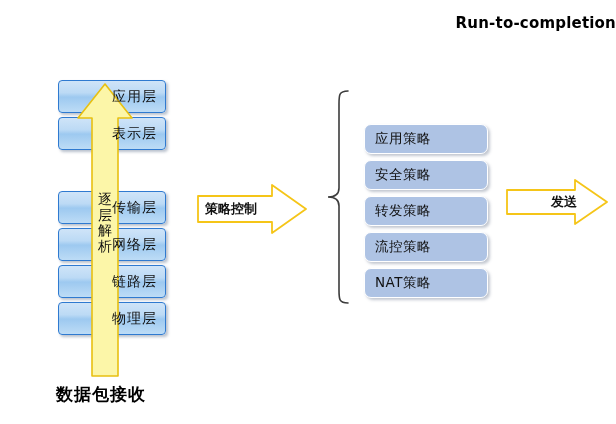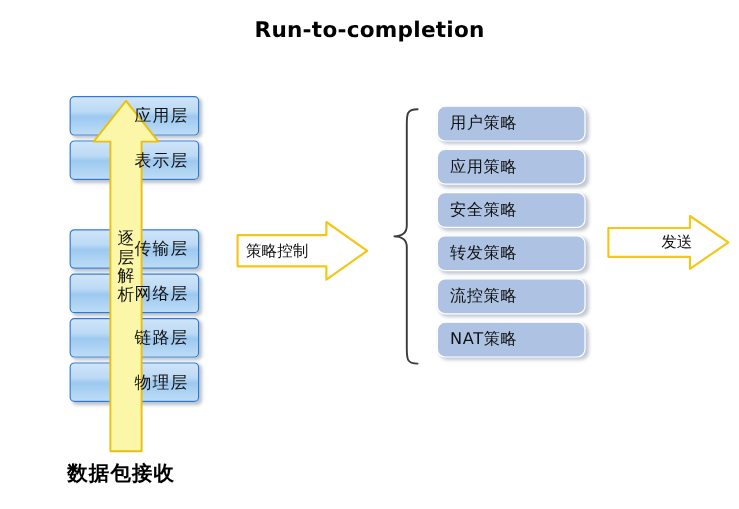--- a/index.html
+++ b/index.html
@@ -25,21 +25,21 @@
     text-align: center;
     line-height: 1.28;
   }
   .title-line {
     font-size: 15px;
     font-weight: bold;
     letter-spacing: 0.2px;
     white-space: nowrap;
   }
   .title-line.cn { font-size: 15px; }
-  .title-line.en { font-size: 18px; }
+  .title-line.en { font-size: 15px; text-align: right; }
 
   
   #osi-stack {
     position: absolute;
     left: 58px;
     top: 80px;
     width: 138px;
     height: 262px;
   }
   .osi-box {
@@ -101,20 +101,21 @@
   }
 
   
   .block-arrow { position: absolute; }
   .block-arrow svg { display: block; }
   .block-arrow-label {
     position: absolute;
     font-size: 13px;
     color: #111111;
     white-space: nowrap;
+    font-weight: bold;
   }
   #policy-arrow { left: 196px; top: 183px; width: 112px; height: 52px; }
   #policy-arrow .block-arrow-label { left: 9px; top: 17px; }
   #send-arrow { left: 505px; top: 178px; width: 104px; height: 48px; }
   #send-arrow .block-arrow-label { left: 10px; top: 15px; margin-left: 36px; }
 
   
   #policy-brace {
     position: absolute;
     left: 326px;
@@ -201,23 +202,20 @@
   <div class="block-arrow-label">策略控制</div>
 </div>
 
 <div id="policy-brace">
   <svg width="24" height="218" viewBox="0 0 24 218" xmlns="http://www.w3.org/2000/svg">
     <path d="M22,3 C13,3 13,7 13,16 L13,100 C13,106 9,109 2,109 C9,109 13,112 13,118 L13,202 C13,211 13,215 22,215" fill="none" stroke="#3c3c3c" stroke-width="1.6" stroke-linecap="round"></path>
   </svg>
 </div>
 
 <div id="policy-list">
-  <div class="policy-box" style="top:0px">
-    <span class="policy-label">用户策略</span>
-  </div>
   <div class="policy-box" style="top:36px">
     <span class="policy-label">应用策略</span>
   </div>
   <div class="policy-box" style="top:72px">
     <span class="policy-label">安全策略</span>
   </div>
   <div class="policy-box" style="top:144px">
     <span class="policy-label">流控策略</span>
   </div>
   <div class="policy-box" style="top:108px">

